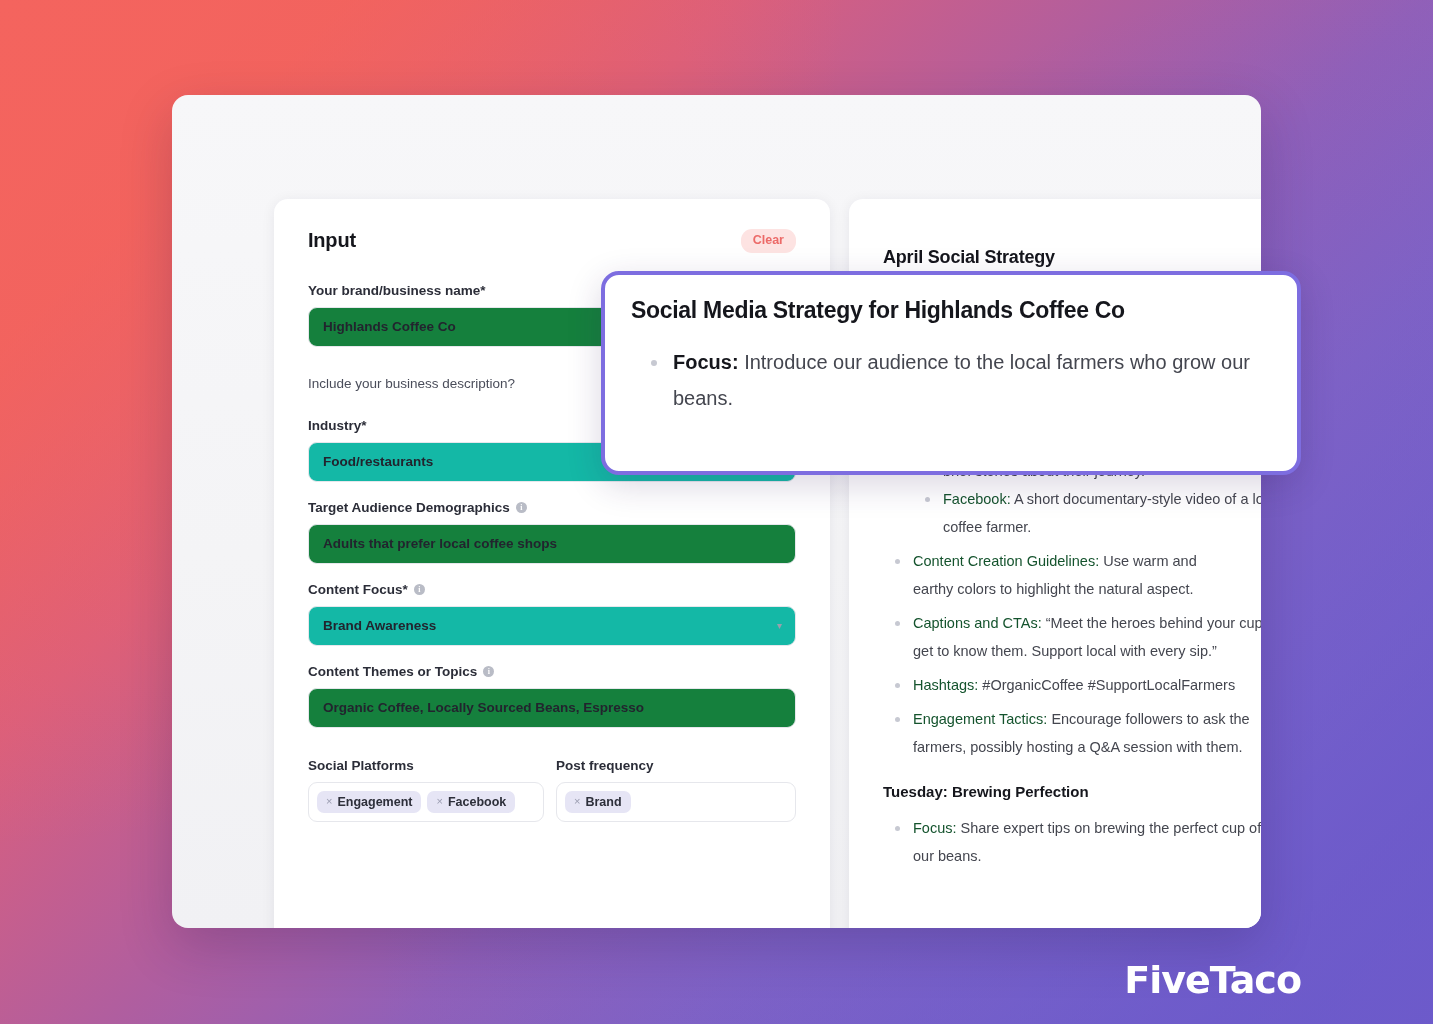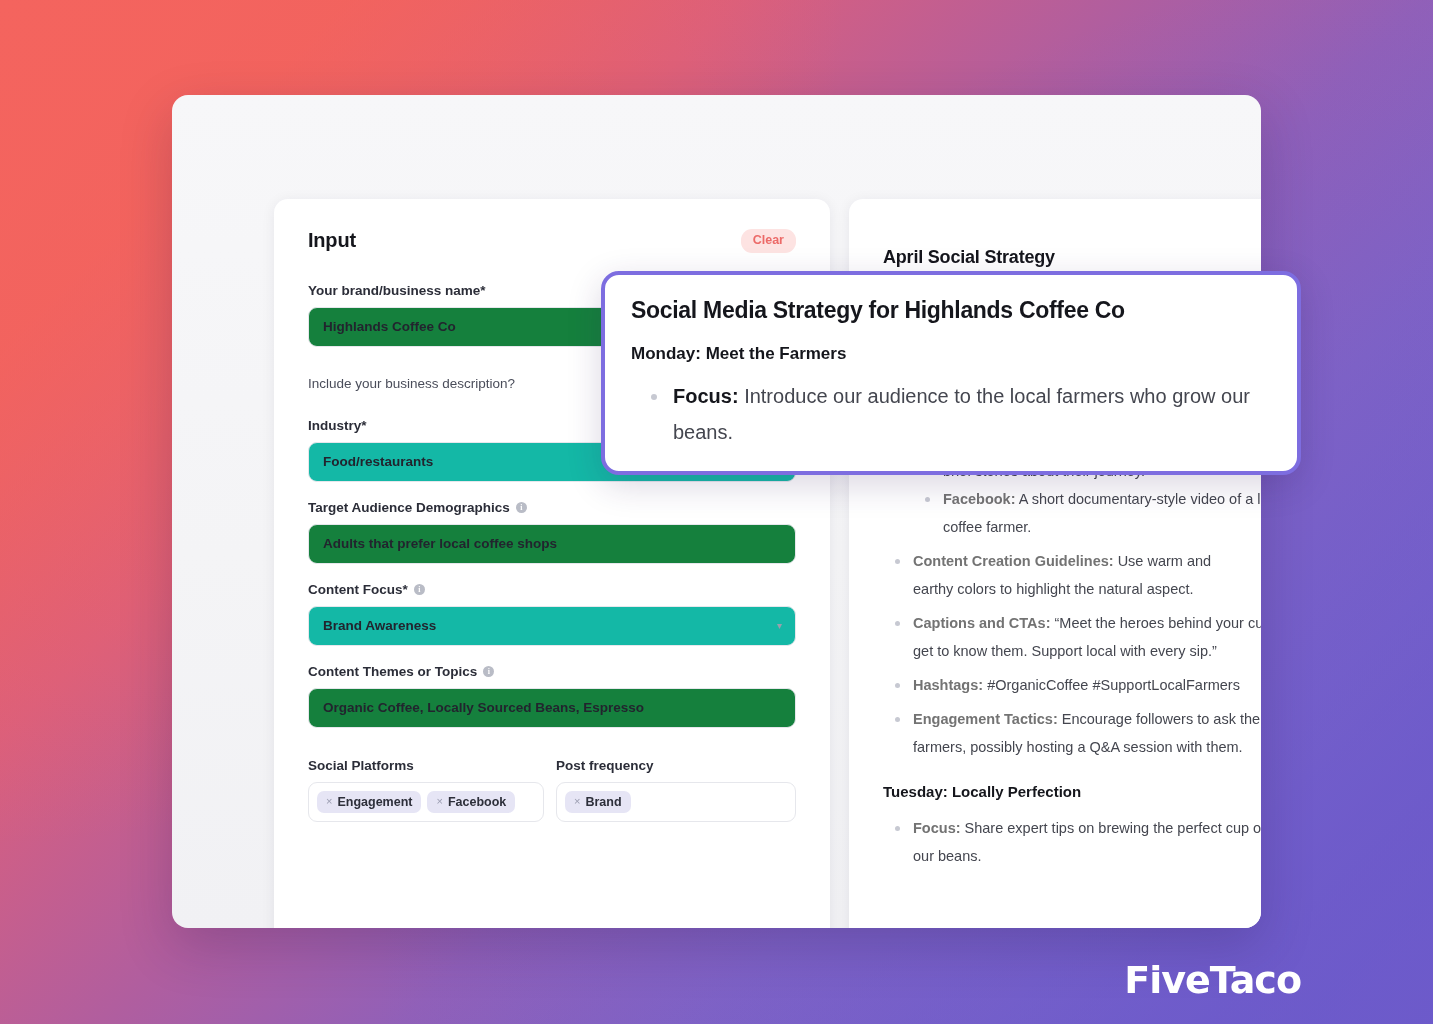--- a/index.html
+++ b/index.html
@@ -273,21 +273,21 @@
   }
   ul.doc-list > li::before {
     content: "";
     position: absolute;
     left: -18px;
     top: 12px;
     width: 5px; height: 5px;
     border-radius: 50%;
     background: #c7c9d2;
   }
-  ul.doc-list > li b { color: #737373; font-weight: bold; }
+  ul.doc-list > li b { color: #14532d; font-weight: normal; }
   ul.doc-list ul.doc-sublist {
     list-style: none;
     margin: 4px 0 0 30px;
     padding: 0;
   }
   ul.doc-list ul.doc-sublist > li {
     position: relative;
     font-size: 14.5px;
     line-height: 28px;
     color: #44464f;
@@ -509,40 +509,36 @@
 
       <li>
         <b>Engagement Tactics:</b>
         <span>Encourage followers to ask the</span>
         <span class="wrap-line">farmers, possibly hosting a Q&amp;A session with them.</span>
       </li>
     </ul>
 
     <div class="doc-h2">
       <span class="day">Tuesday:</span>
-      <span>Locally Perfection</span>
+      <span>Brewing Perfection</span>
     </div>
 
     <ul class="doc-list">
       <li>
         <b>Focus:</b>
         <span>Share expert tips on brewing the perfect cup of</span>
         <span class="wrap-line">our beans.</span>
       </li>
     </ul>
   </div>
 
 </div>
 
 <div class="highlight-popup">
   <div class="popup-h1">Social Media Strategy for Highlands Coffee Co</div>
-  <div class="popup-h2">
-    <span>Monday:</span>
-    <span>Meet the Farmers</span>
-  </div>
   <ul class="popup-list">
     <li>
       <b>Focus:</b>
       <span>Introduce our audience to the local farmers who grow our</span>
       <span class="wrap-line">beans.</span>
     </li>
   </ul>
 </div>
 
 <div class="brand">FiveTaco</div>

